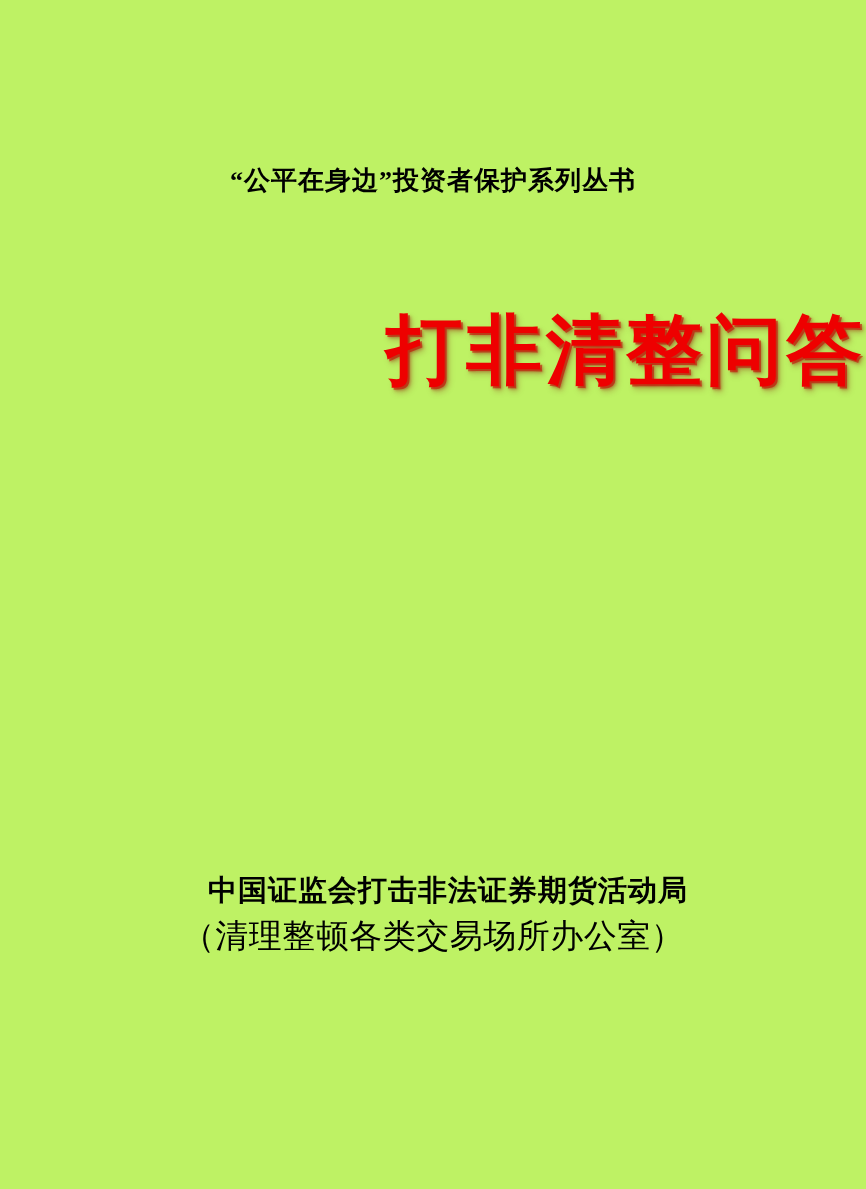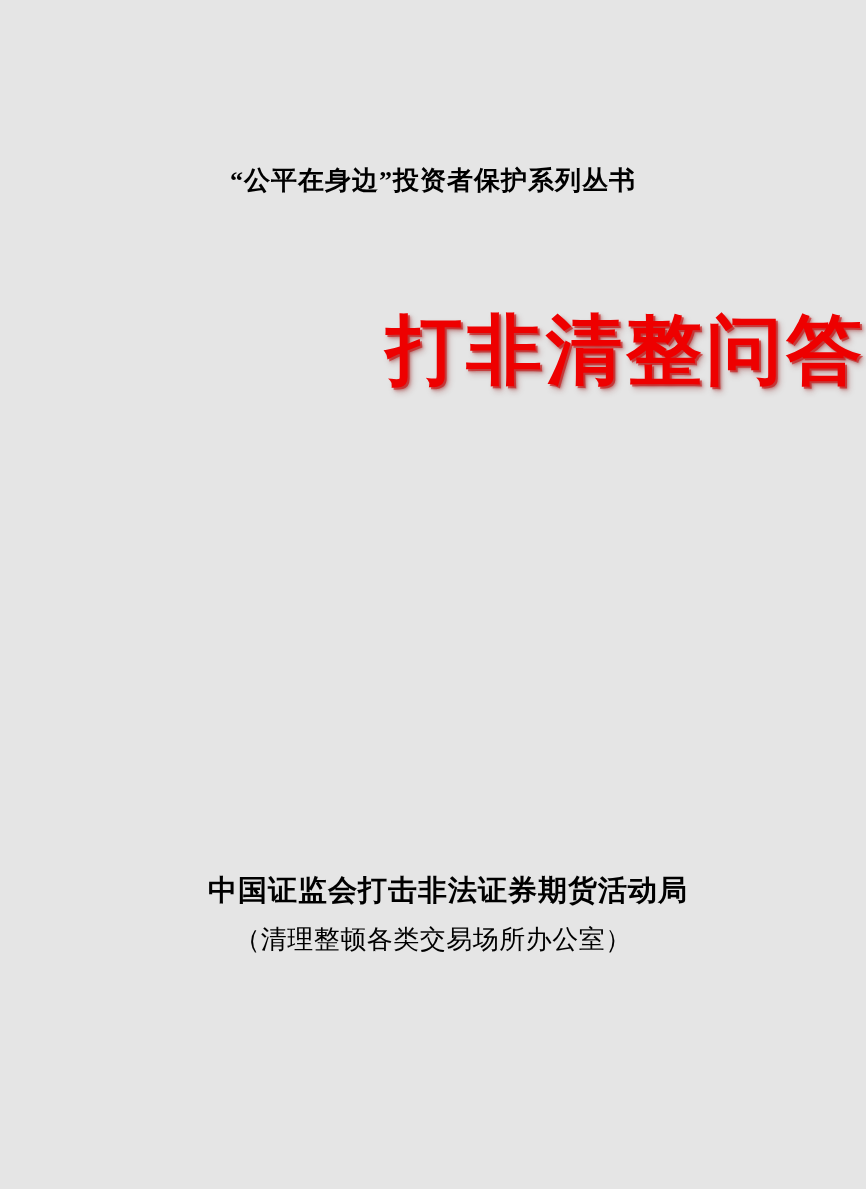--- a/index.html
+++ b/index.html
@@ -9,21 +9,21 @@
   }
   body {
     font-family: "Liberation Serif", "DejaVu Serif", serif;
     color: #000000;
   }
   .page {
     position: relative;
     width: 866px;
     height: 1189px;
     margin: 0 auto;
-    background: #e5e5e5;
+    background: #bef264;
     overflow: hidden;
     text-decoration: underline;
   }
   .series-title {
     position: absolute;
     left: 0;
     right: 0;
     top: 163px;
     text-align: center;
     font-family: "Liberation Serif", "DejaVu Serif", serif;
@@ -73,25 +73,25 @@
     font-size: 29px;
     letter-spacing: 1px;
     color: #000000;
     line-height: 1.3;
     white-space: nowrap;
     padding-left: 30px;
   }
   .org-line-3 {
     font-family: "Liberation Serif", "DejaVu Serif", serif;
     font-weight: normal;
-    font-size: 26px;
+    font-size: 33px;
     letter-spacing: 0.5px;
     color: #000000;
     line-height: 1.35;
-    margin-top: 12px;
+    margin-top: 4px;
     white-space: nowrap;
   }
 </style>
 </head>
 <body>
 
 <div class="page">
 
   <div class="series-title">“公平在身边”投资者保护系列丛书</div>
 

